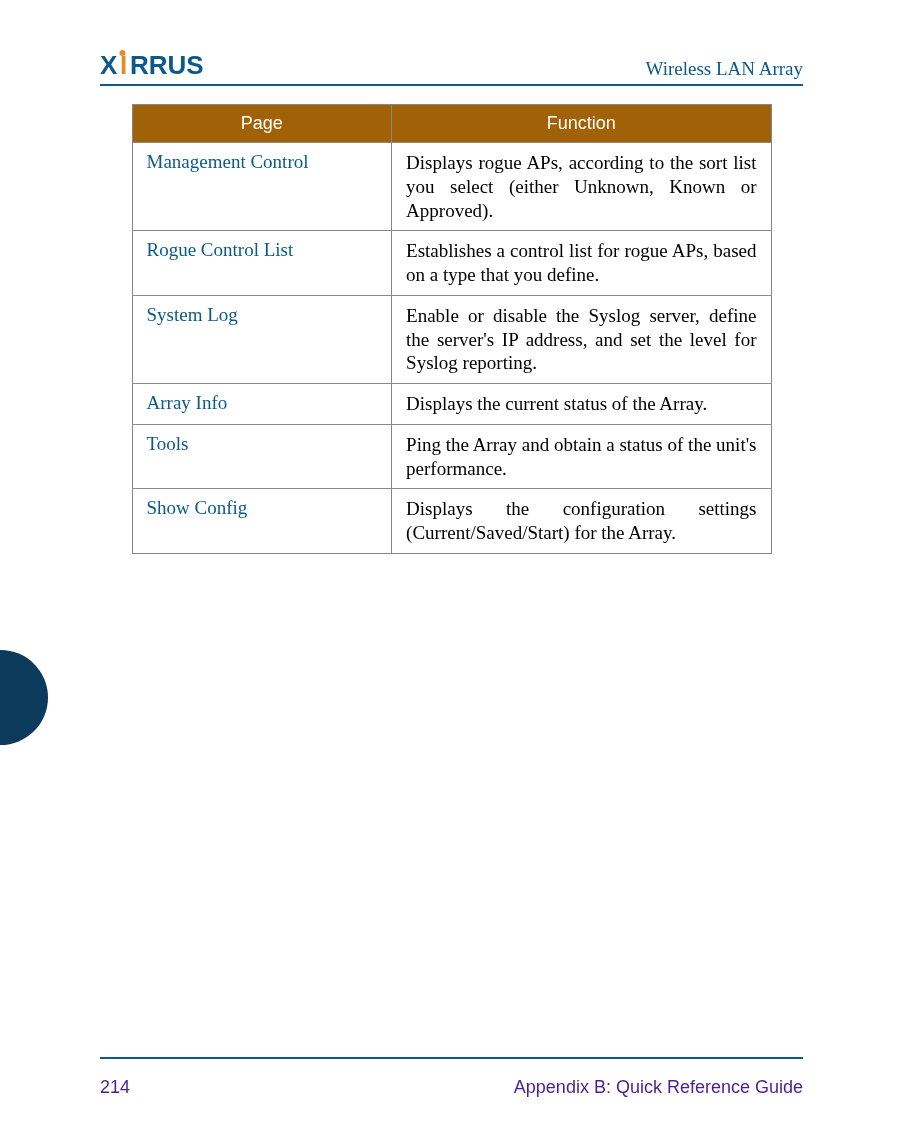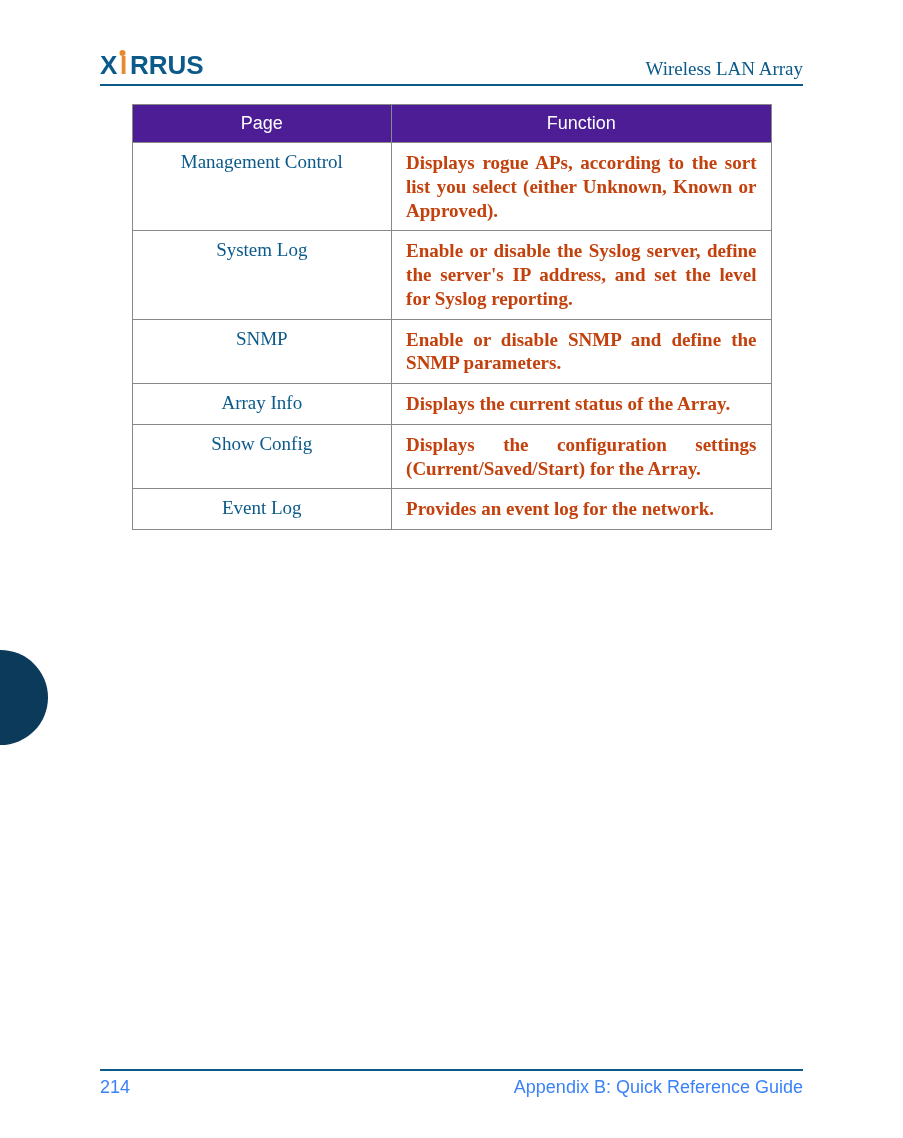--- a/index.html
+++ b/index.html
@@ -45,60 +45,58 @@
       background: #0b3a5a;
       border-top-right-radius: 48px;
       border-bottom-right-radius: 48px;
     }
     table.main {
       border-collapse: collapse;
       width: 640px;
       margin: 0 auto;
     }
     table.main th {
-      background: #4c1d95;
+      background: #a16207;
       color: #fff;
       font-family: Arial, Helvetica, sans-serif;
       font-weight: 400;
       font-size: 18px;
       padding: 8px 10px;
       border: 1px solid #888;
       text-align: center;
     }
     table.main td {
       border: 1px solid #888;
       padding: 8px 14px;
       vertical-align: top;
     }
     table.main td.page-col {
       width: 260px;
       color: #0b5a8a;
       font-size: 19px;
-      text-align: center;
     }
     table.main td.func-col {
       width: 380px;
-      color: #c2410c;
+      color: #000000;
       font-size: 19px;
       text-align: justify;
       line-height: 1.25;
-      font-weight: bold;
     }
     .footer {
       position: absolute;
       left: 100px;
       right: 100px;
       bottom: 40px;
       border-top: 2px solid #0b5a8a;
       display: flex;
       justify-content: space-between;
-      padding-top: 6px;
+      padding-top: 18px;
       font-family: Arial, Helvetica, sans-serif;
       font-size: 18px;
-      color: #3b82f6;
+      color: #4c1d95;
       margin-top: 20px;
     }
   </style>
 </head>
 <body>
 
 <div class="page">
 
   <div class="header-row">
     <div class="logo" aria-label="XIRRUS">
@@ -122,38 +120,38 @@
         <th>Page</th>
         <th>Function</th>
       </tr>
     </thead>
     <tbody>
       <tr>
           <td class="page-col">Management Control</td>
           <td class="func-col">Displays rogue APs, according to the sort list you select (either Unknown, Known or Approved).</td>
         </tr>
       <tr>
+          <td class="page-col">Rogue Control List</td>
+          <td class="func-col">Establishes a control list for rogue APs, based on a type that you define.</td>
+        </tr>
+      <tr>
           <td class="page-col">System Log</td>
           <td class="func-col">Enable or disable the Syslog server, define the server's IP address, and set the level for Syslog reporting.</td>
-        </tr>
-      <tr>
-          <td class="page-col">SNMP</td>
-          <td class="func-col">Enable or disable SNMP and define the SNMP parameters.</td>
         </tr>
       <tr>
           <td class="page-col">Array Info</td>
           <td class="func-col">Displays the current status of the Array.</td>
         </tr>
       <tr>
+          <td class="page-col">Tools</td>
+          <td class="func-col">Ping the Array and obtain a status of the unit's performance.</td>
+        </tr>
+      <tr>
           <td class="page-col">Show Config</td>
           <td class="func-col">Displays the configuration settings (Current/Saved/Start) for the Array.</td>
-        </tr>
-      <tr>
-          <td class="page-col">Event Log</td>
-          <td class="func-col">Provides an event log for the network.</td>
         </tr>
     </tbody>
   </table>
 
   <div class="footer">
     <span>214</span>
     <span>Appendix B: Quick Reference Guide</span>
   </div>
 
 </div>

